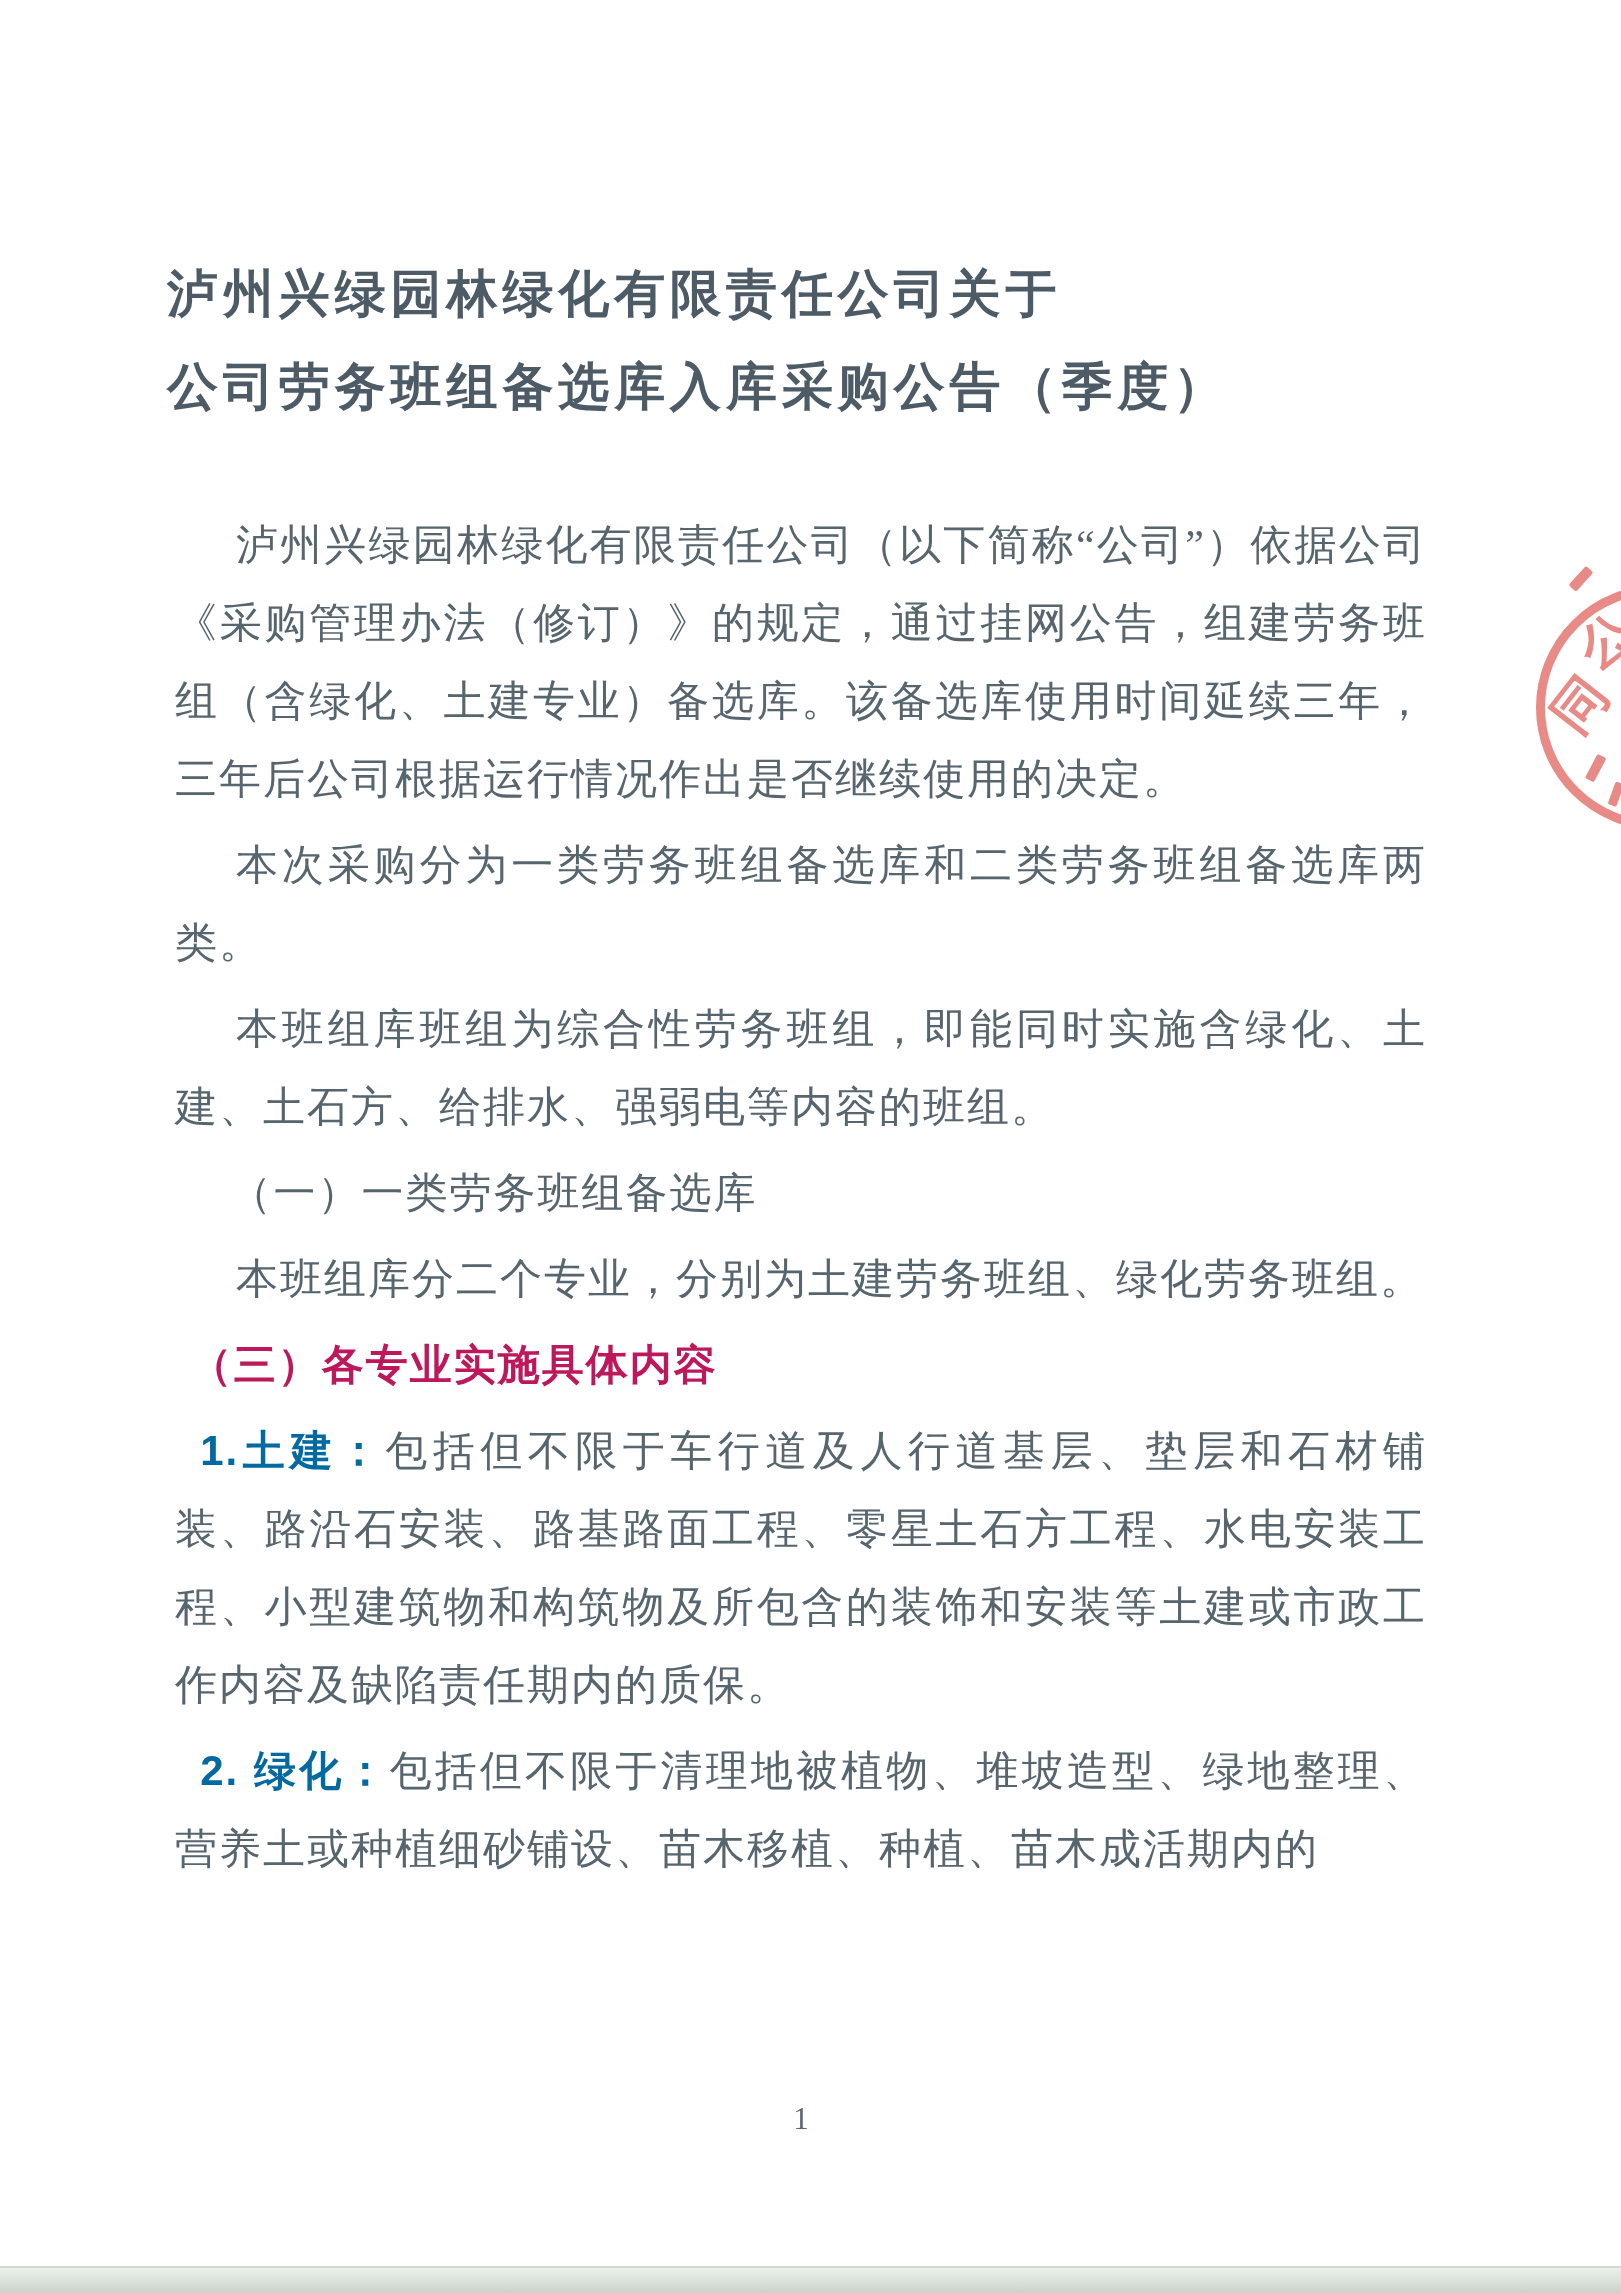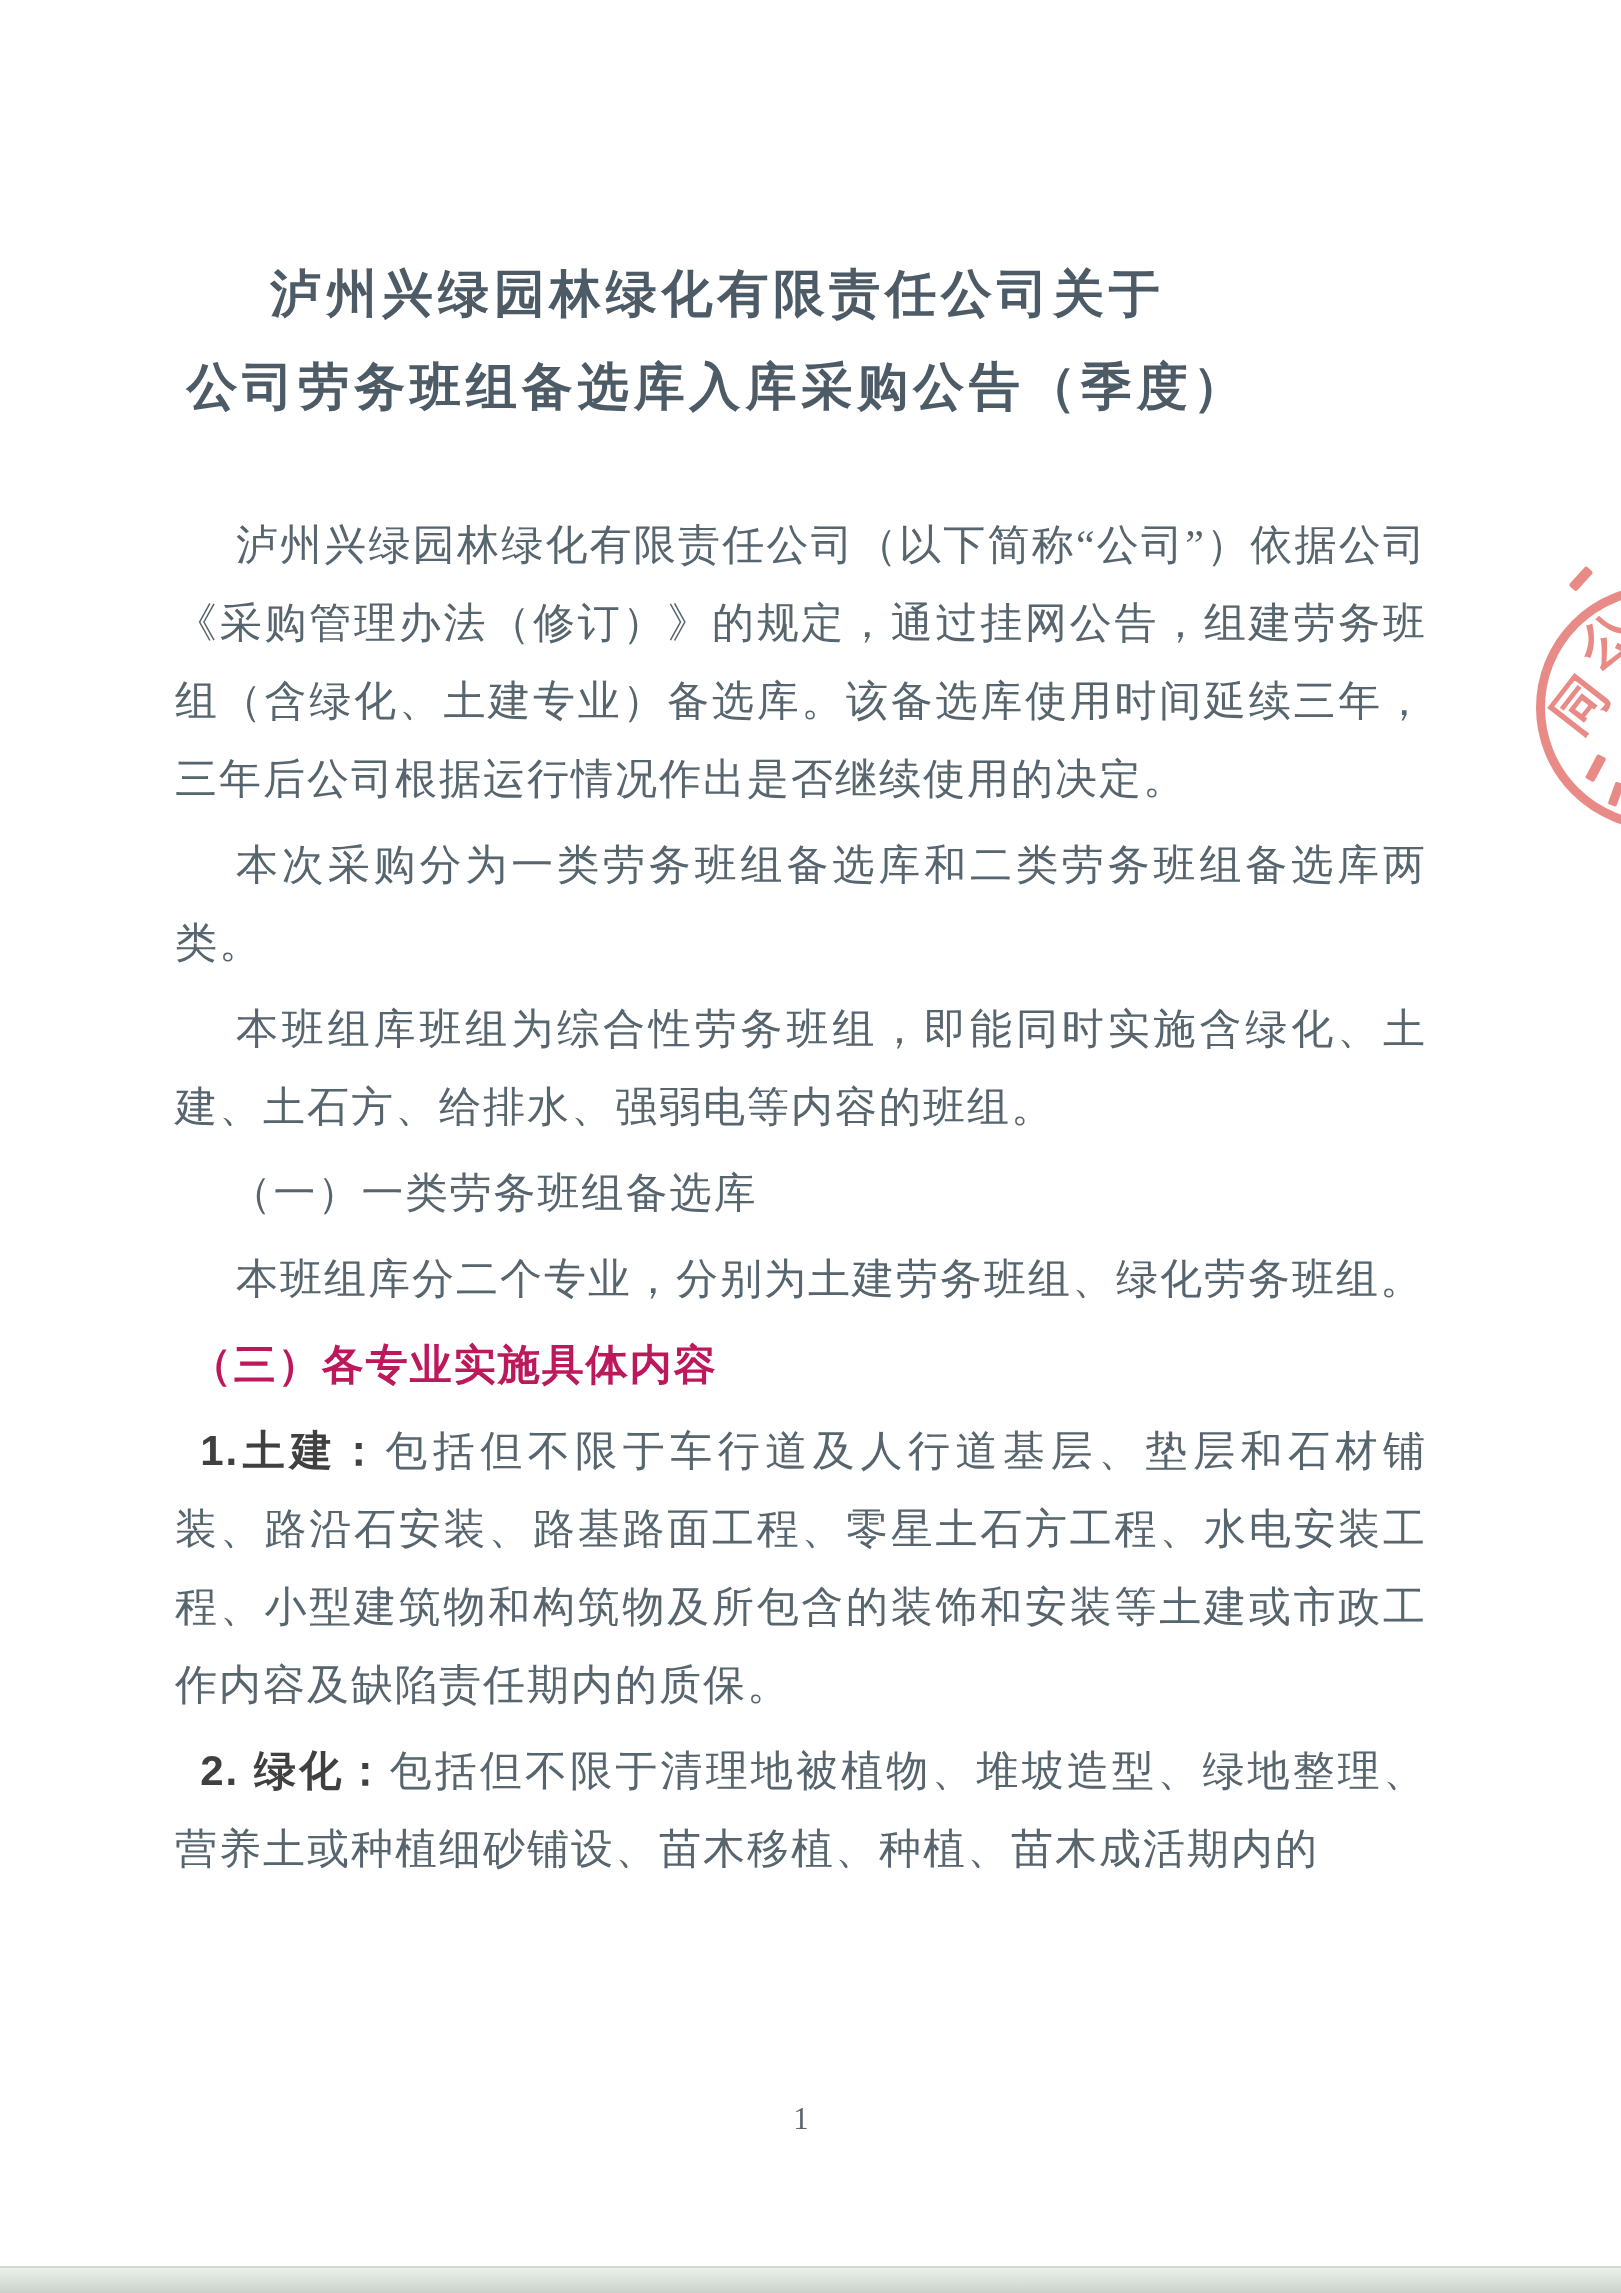--- a/index.html
+++ b/index.html
@@ -9,21 +9,20 @@
     height: 2294px;
     margin: 0 auto;
     background: #ffffff;
     overflow: hidden;
     box-sizing: border-box;
     padding: 247px 186px 0 167px;
     font-family: "Liberation Serif", "DejaVu Serif", serif;
   }
   
   .doc-title {
-    text-align: center;
     margin: 0 167px 73px 0;
     font-family: "Liberation Sans", "DejaVu Sans", sans-serif;
     font-weight: 700;
     font-size: 51px;
     line-height: 93px;
     letter-spacing: 4.9px;
     color: #4d5b66;
   }
   
   .body {
@@ -48,21 +47,21 @@
   .sub3  {
     text-indent: 0.35em;
     font-family: "Liberation Sans", "DejaVu Sans", sans-serif;
     font-weight: 700;
     color: #be185d;
   }
   .item  { text-indent: 0.60em; }
   .item .lead {
     font-family: "Liberation Sans", "DejaVu Sans", sans-serif;
     font-weight: 700;
-    color: #404040;
+    color: #0369a1;
     font-style: normal;
   }
   
   .page-number {
     position: absolute;
     top: 2099px;
     left: 167px;
     width: 1268px;
     text-align: center;
     font-size: 31px;

